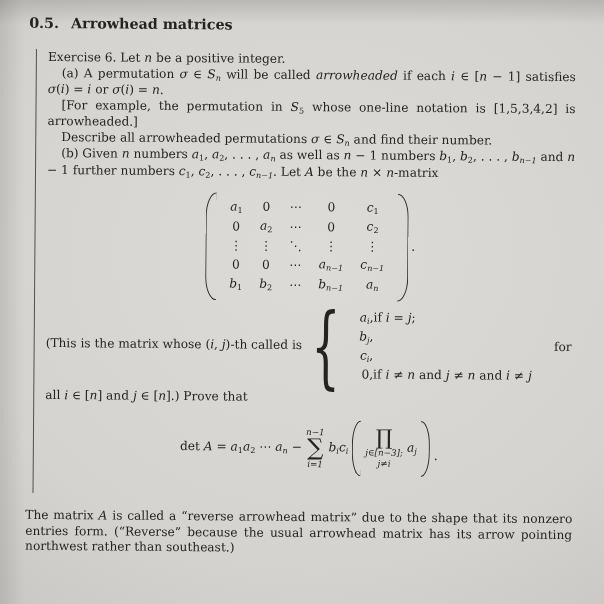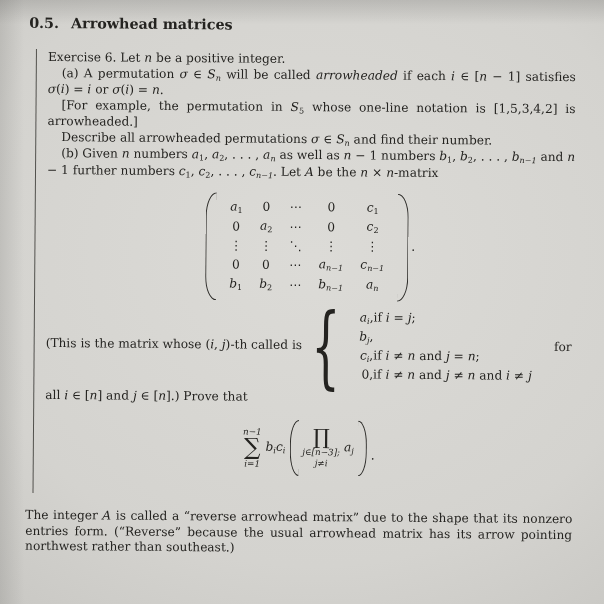--- a/index.html
+++ b/index.html
@@ -122,47 +122,47 @@
       <div class="ctable">
         <div class="crow">
           <span class="cv"><span class="seg-i">a</span><span class="seg-subi">i</span><span>,</span></span>
           <span class="cc"><span>if </span><span class="seg-i">i</span><span> = </span><span class="seg-i">j</span><span>;</span></span>
         </div>
         <div class="crow">
           <span class="cv"><span class="seg-i">b</span><span class="seg-subi">j</span><span>,</span></span>
         </div>
         <div class="crow">
           <span class="cv"><span class="seg-i">c</span><span class="seg-subi">i</span><span>,</span></span>
-          <span class="cc"><span>if </span><span class="seg-i">i</span><span> ≠ </span><span class="seg-i">n</span><span> and </span><span class="seg-i">j</span><span> = </span><span class="seg-i">n</span><span>;</span></span>
         </div>
         <div class="crow">
           <span class="cv"><span>0,</span></span>
           <span class="cc"><span>if </span><span class="seg-i">i</span><span> ≠ </span><span class="seg-i">n</span><span> and </span><span class="seg-i">j</span><span> ≠ </span><span class="seg-i">n</span><span> and </span><span class="seg-i">i</span><span> ≠ </span><span class="seg-i">j</span></span>
         </div>
       </div>
       <span class="for-label">for</span>
     </div>
 
     <p class="para outro"><span>all </span><span class="seg-i">i</span><span> ∈ [</span><span class="seg-i">n</span><span>] and </span><span class="seg-i">j</span><span> ∈ [</span><span class="seg-i">n</span><span>].) Prove that</span></p>
 
     <div class="formula">
+      <span><span>det </span><span class="seg-i">A</span><span> = </span><span class="seg-i">a</span><span class="seg-sub">1</span><span class="seg-i">a</span><span class="seg-sub">2</span><span> ⋯ </span><span class="seg-i">a</span><span class="seg-subi">n</span><span> −</span></span>
       <span class="stack">
         <span class="lim">n−1</span>
         <span class="op">∑</span>
         <span class="lim">i=1</span>
       </span>
       <span><span class="seg-i">b</span><span class="seg-subi">i</span><span class="seg-i">c</span><span class="seg-subi">i</span></span>
       <span class="fparen l"></span>
       <span class="stack prod">
         <span class="op">∏</span>
         <span class="lim">j∈[n−3];</span>
         <span class="lim">j≠i</span>
       </span>
       <span><span class="seg-i">a</span><span class="seg-subi">j</span></span>
       <span class="fparen r"></span>
       <span class="fperiod">.</span>
     </div>
 
   </div>
 
-  <p class="para footer"><span>The integer </span><span class="seg-i">A</span><span> is called a “reverse arrowhead matrix” due to the shape that its nonzero entries form. (“Reverse” because the usual arrowhead matrix has its arrow pointing northwest rather than southeast.)</span></p>
+  <p class="para footer"><span>The matrix </span><span class="seg-i">A</span><span> is called a “reverse arrowhead matrix” due to the shape that its nonzero entries form. (“Reverse” because the usual arrowhead matrix has its arrow pointing northwest rather than southeast.)</span></p>
 
 </div>
 
 </body></html>

